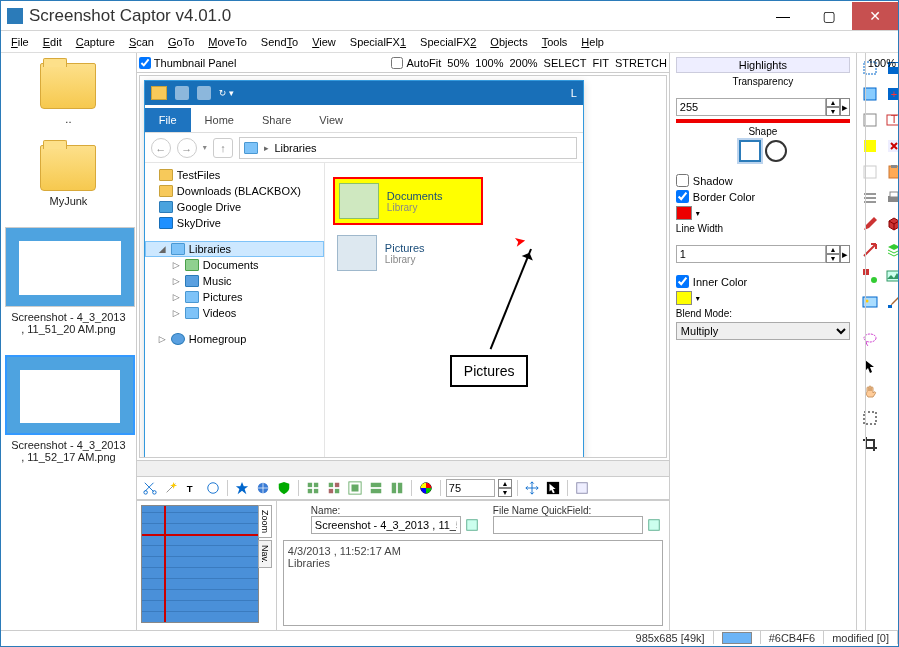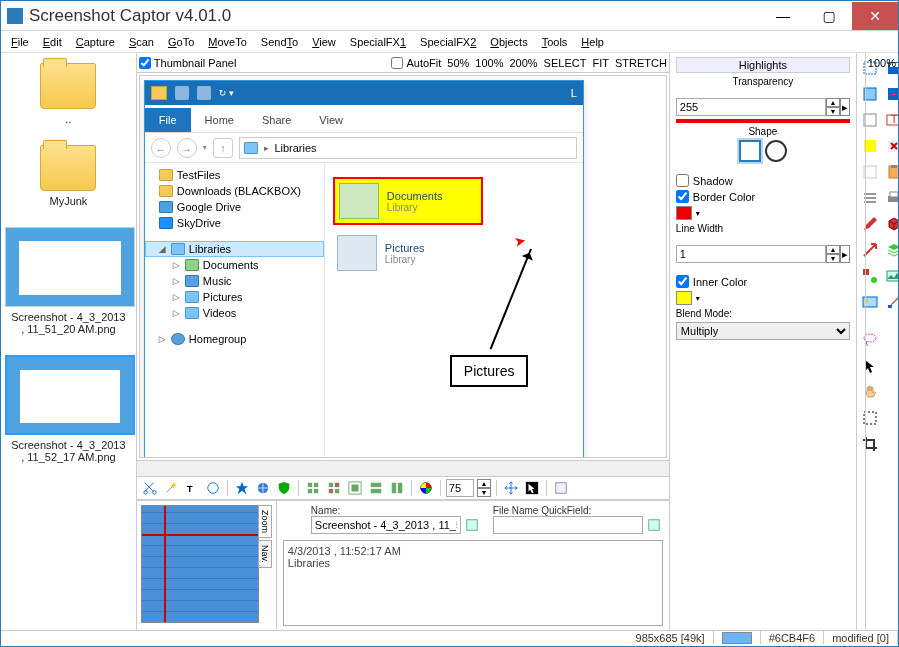--- a/index.html
+++ b/index.html
@@ -365,21 +365,21 @@
       <div class="tbtn">
           <svg class="tsvg" viewBox="0 0 16 16">
             <circle cx="8" cy="8" r="6" fill="none" stroke="#000"></circle>
             <path d="M8 2a6 6 0 016 6H8z" fill="#f00"></path>
             <path d="M14 8a6 6 0 01-6 6V8z" fill="#0c0"></path>
             <path d="M8 14a6 6 0 01-6-6h6z" fill="#00f"></path>
             <path d="M2 8a6 6 0 016-6v6z" fill="#ff0"></path>
           </svg>
         </div>
       <div class="tsep"></div>
-      <input type="text" style="width: 28px; height: 18px; border: 1px solid rgb(170, 170, 170); padding: 0px 2px;" value="75">
+      <input type="text" style="width: 49px; height: 18px; border: 1px solid rgb(170, 170, 170); padding: 0px 2px;" value="75">
       <div class="spinbtns">
           <div>▲</div>
           <div>▼</div>
         </div>
       <div class="tsep"></div>
       <div class="tbtn">
           <svg class="tsvg" viewBox="0 0 16 16">
             <path d="M8 1v14M1 8h14M8 1l-2 2M8 1l2 2M8 15l-2-2M8 15l2-2M1 8l2-2M1 8l2 2M15 8l-2-2M15 8l-2 2" stroke="#06c" fill="none"></path>
           </svg>
         </div>

